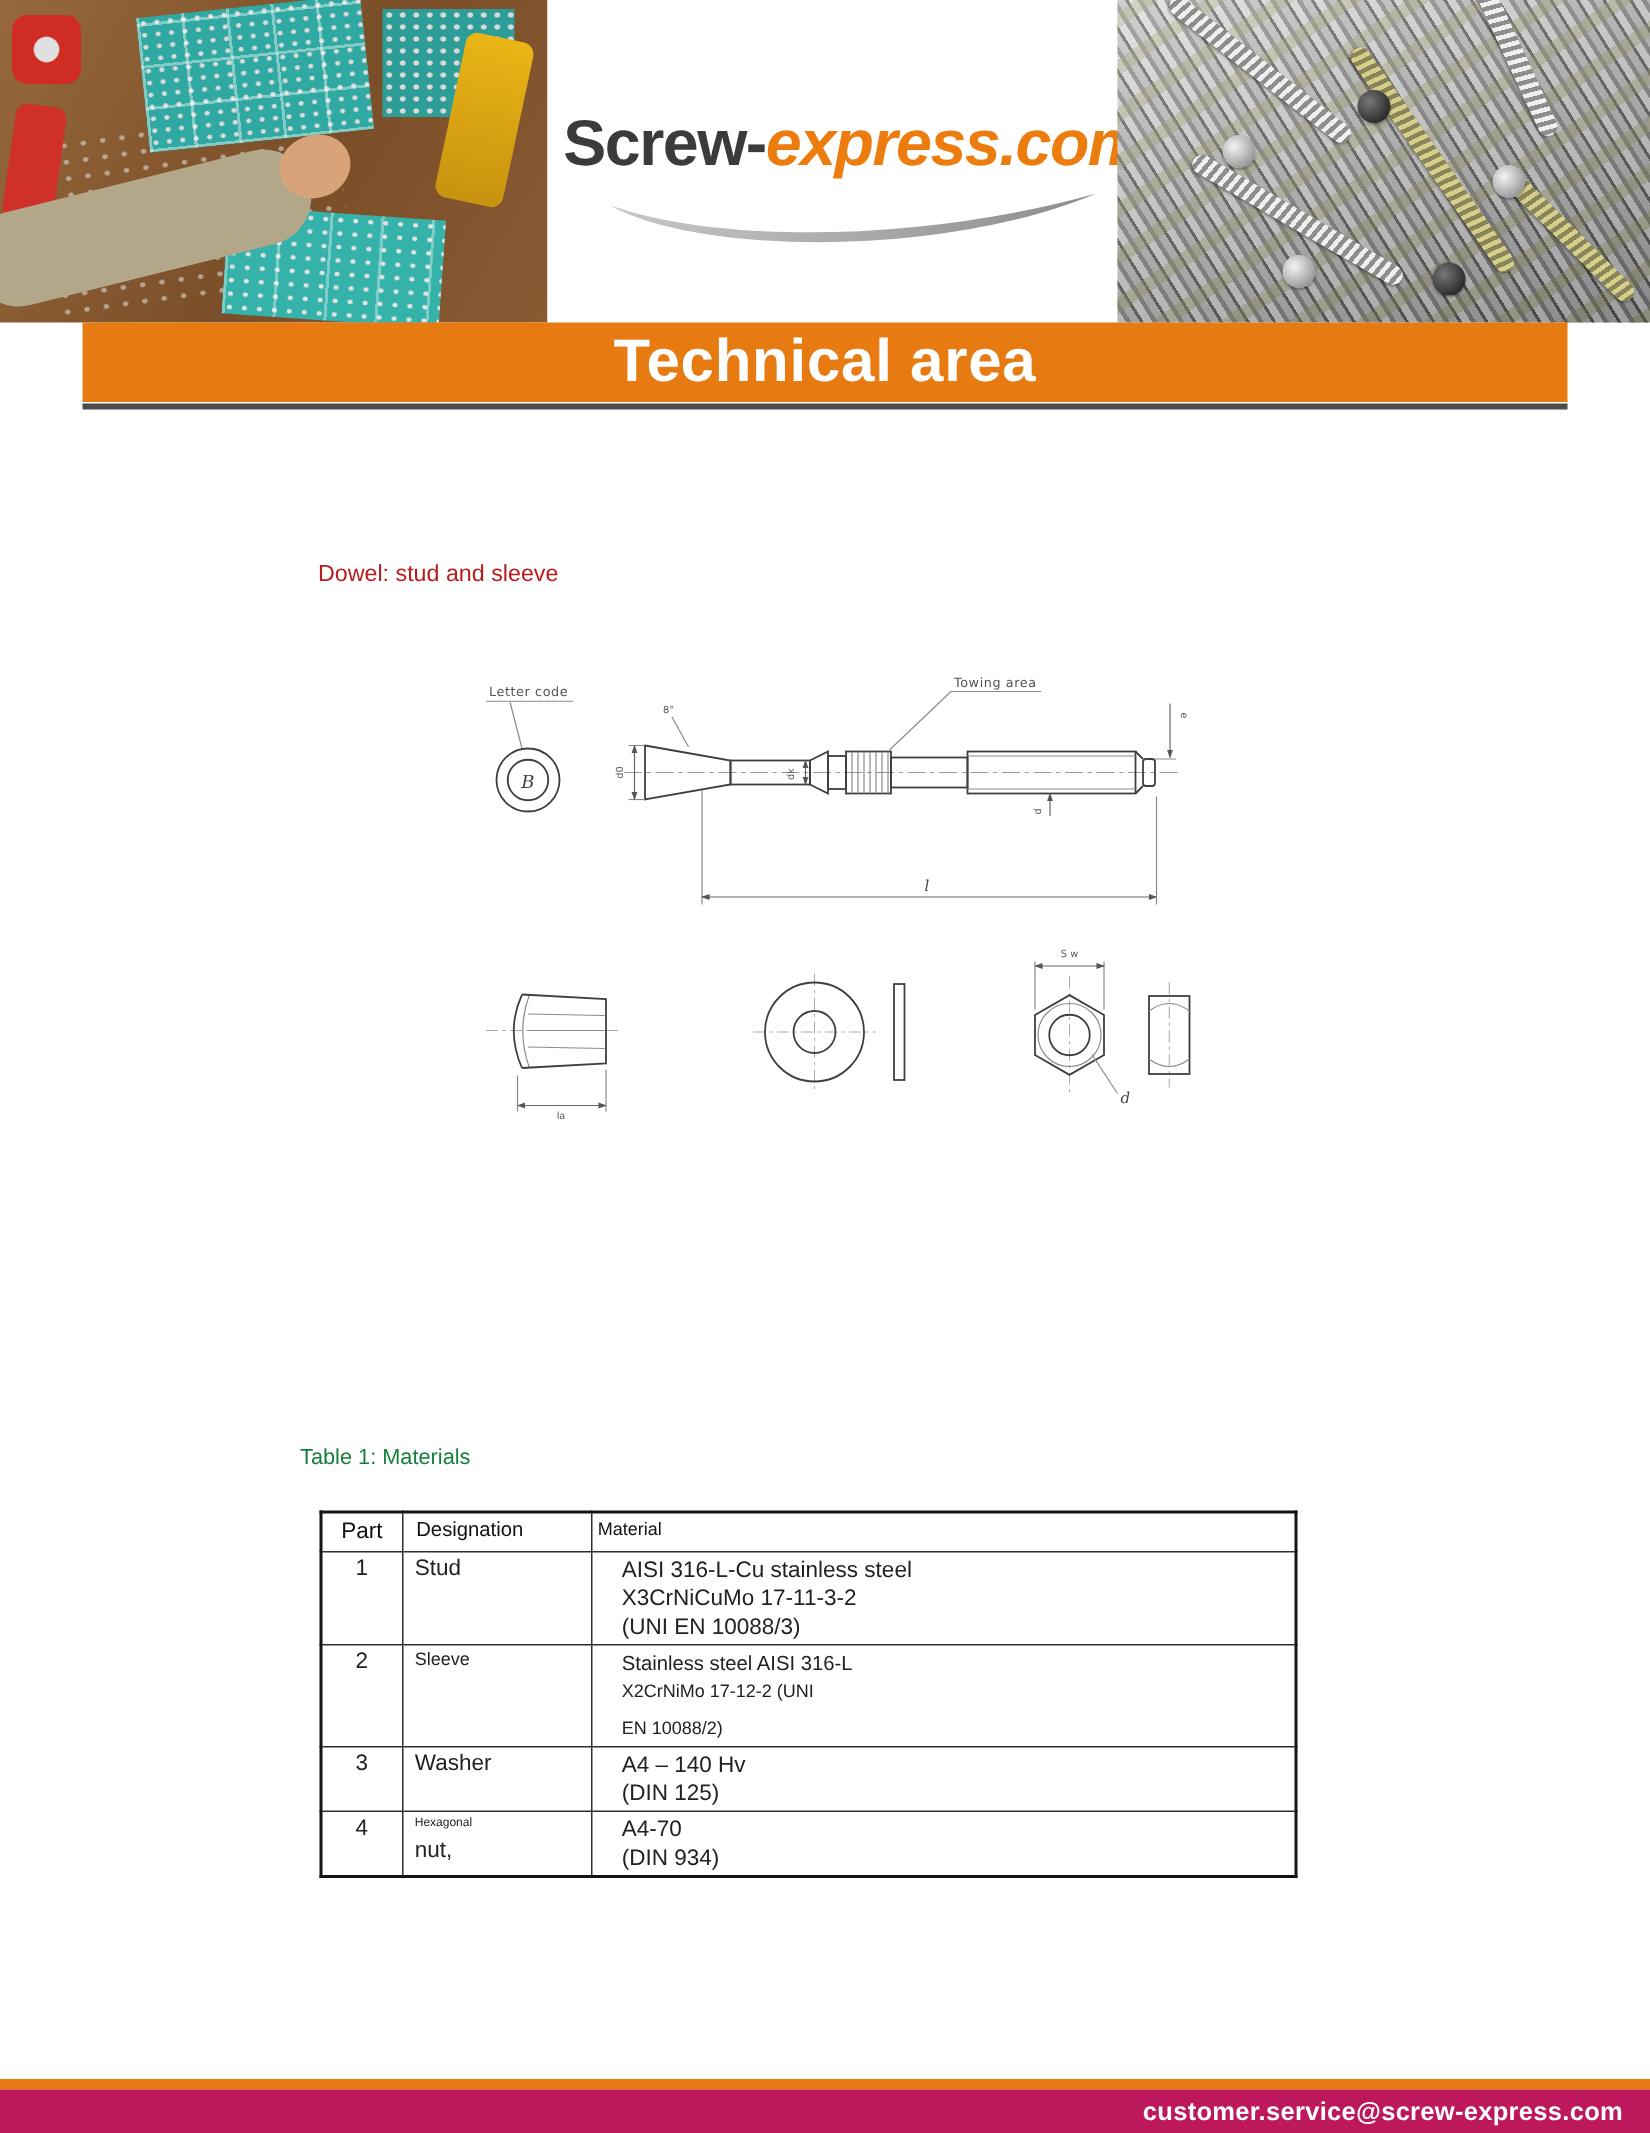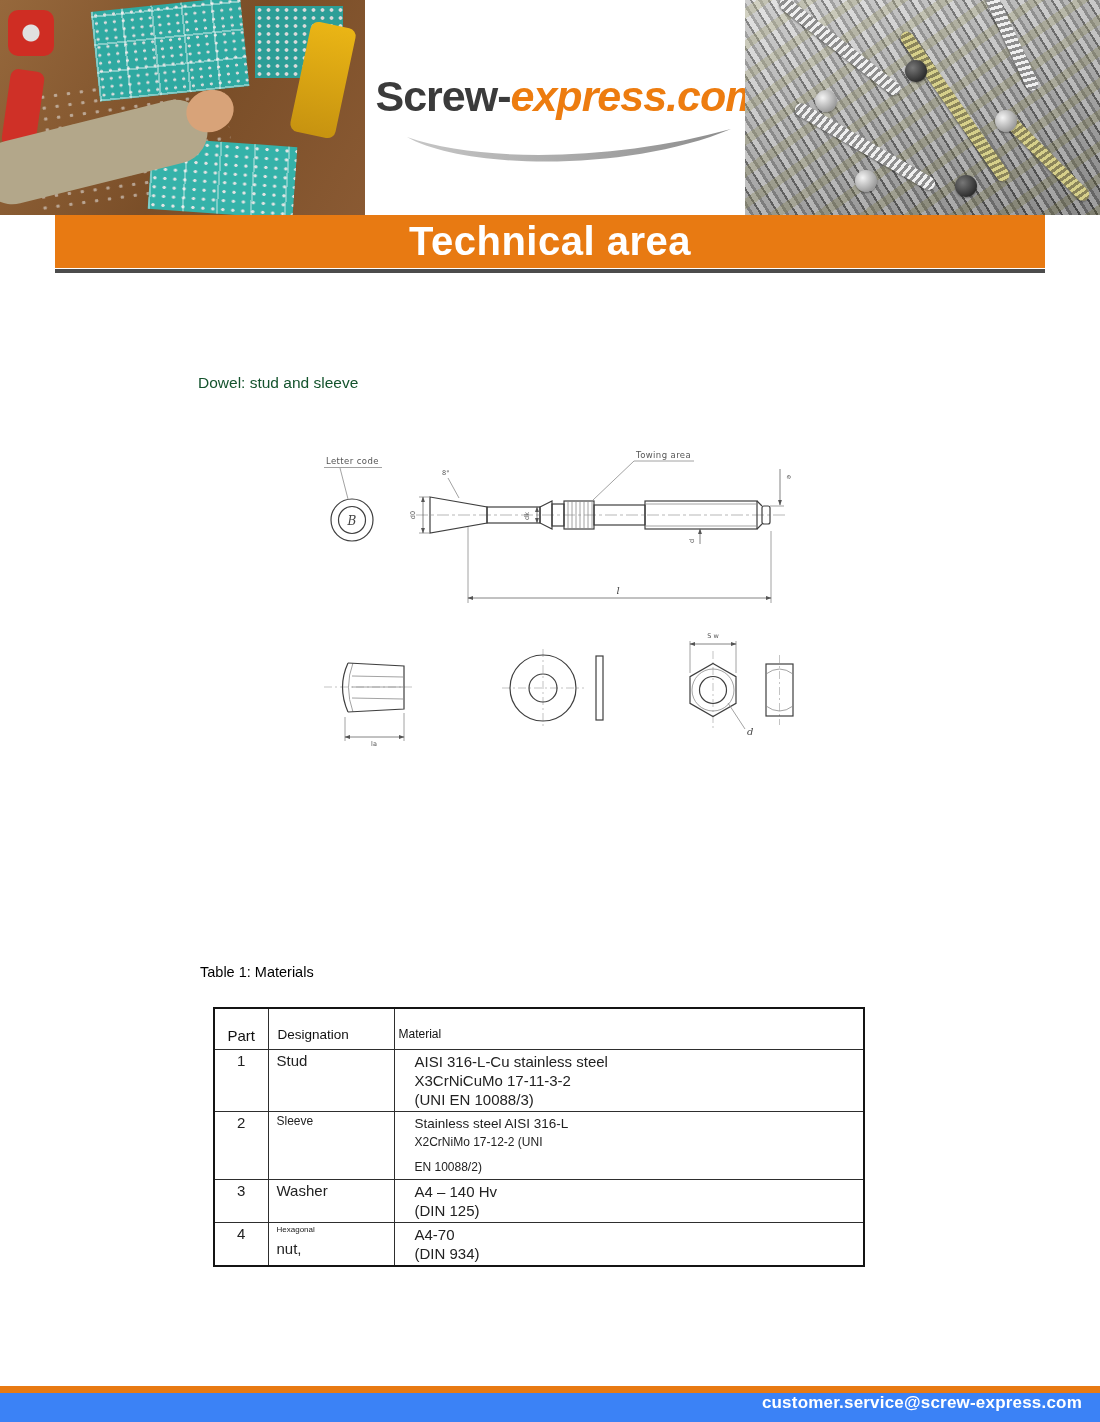--- a/index.html
+++ b/index.html
@@ -48,58 +48,58 @@
   .logo-suffix{font-weight:600;font-style:italic;color:#ed7c0f;letter-spacing:-1px;}
   .swoosh{display:block;margin:4px auto 0 auto;}
 
   
   .banner{position:absolute;left:55px;top:215px;width:990px;height:53px;background:#e87a12;
     display:flex;align-items:center;justify-content:center;}
   .banner span{color:#fff;font-weight:700;font-size:40px;letter-spacing:.5px;}
   .banner-line{position:absolute;left:55px;top:269px;width:990px;height:4px;background:#4c4c4c;}
 
   
-  .subtitle{position:absolute;left:198px;top:374px;font-size:15.5px;color:#14532d;}
+  .subtitle{position:absolute;left:212px;top:374px;font-size:15.5px;color:#b91c1c;}
   .drawing{position:absolute;left:290px;top:445px;width:530px;height:320px;}
   .dwg-label{font-family:"DejaVu Sans",sans-serif;font-size:8.5px;fill:#555;letter-spacing:.4px;}
   .dwg-tiny{font-family:"DejaVu Sans",sans-serif;font-size:6.5px;fill:#555;}
   .dwg-ital{font-family:"DejaVu Serif",serif;font-style:italic;font-size:10px;fill:#444;}
   .dwg-b{font-family:"DejaVu Serif",serif;font-style:italic;font-size:12px;fill:#444;}
   .part{stroke:#3f3f3f;stroke-width:1.2;fill:none;}
   .thin{stroke:#8a8a8a;stroke-width:.8;fill:none;}
   .dim{stroke:#666;stroke-width:.8;fill:none;}
   .center{stroke:#9a9a9a;stroke-width:.7;stroke-dasharray:12 3 3 3;fill:none;}
   .cdash{stroke:#ababab;stroke-width:.7;stroke-dasharray:8 3 2 3;fill:none;}
 
-  .table-caption{position:absolute;left:200px;top:964px;font-size:14.5px;color:#000000;}
+  .table-caption{position:absolute;left:200px;top:964px;font-size:14.5px;color:#15803d;}
   table.materials{position:absolute;left:213px;top:1007px;width:650px;border-collapse:collapse;
     border:2px solid #141414;table-layout:fixed;}
   .materials th,.materials td{border:1px solid #2e2e2e;vertical-align:top;padding:2px 4px;}
-  .materials th{font-weight:400;color:#111;text-align:left;height:20px;padding-top:18px;}
+  .materials th{font-weight:400;color:#111;text-align:left;height:20px;padding-top:3px;}
   .th-part{text-align:center !important;font-size:15px;}
   .th-des{font-size:13.5px;padding-left:9px !important;margin-top:12px;}
   .th-mat{font-size:12px;}
   .td-part{text-align:center;font-size:15px;}
   .td-des{padding-left:8px !important;font-size:15px;}
   .td-mat{padding-left:20px !important;font-size:15px;line-height:19px;}
   tr.row-1 td{height:54px;}
   tr.row-2 td{height:54px;}
   tr.row-3 td{height:34px;}
   tr.row-4 td{height:38px;}
   tr.row-2 .des-main{font-size:12px;}
   tr.row-4 .des-main{font-size:8px;}
   tr.row-4 .des-sub{font-size:15px;margin-top:6px;}
   tr.row-2 .mat-line1{font-size:13.5px;}
   tr.row-2 .mat-line2{font-size:12px;}
   tr.row-2 .mat-line3{font-size:12px;margin-top:6px;}
 
   
   .footer-orange{position:absolute;left:0;top:1386px;width:1100px;height:7px;background:#e87a12;}
-  .footer{position:absolute;left:0;top:1393px;width:1100px;height:29px;background:#3b82f6;
-    display:flex;justify-content:flex-end;}
+  .footer{position:absolute;left:0;top:1393px;width:1100px;height:29px;background:#be185d;
+    display:flex;align-items:center;justify-content:flex-end;}
   .footer span{color:#fff;font-weight:700;font-size:17px;padding-right:18px;letter-spacing:.2px;}
 </style>
 </head>
 <body>
 
 <div class="page">
 
   <div class="photo photo-left">
     <div class="speckles"></div>
     <div class="lp-tray1"></div>

